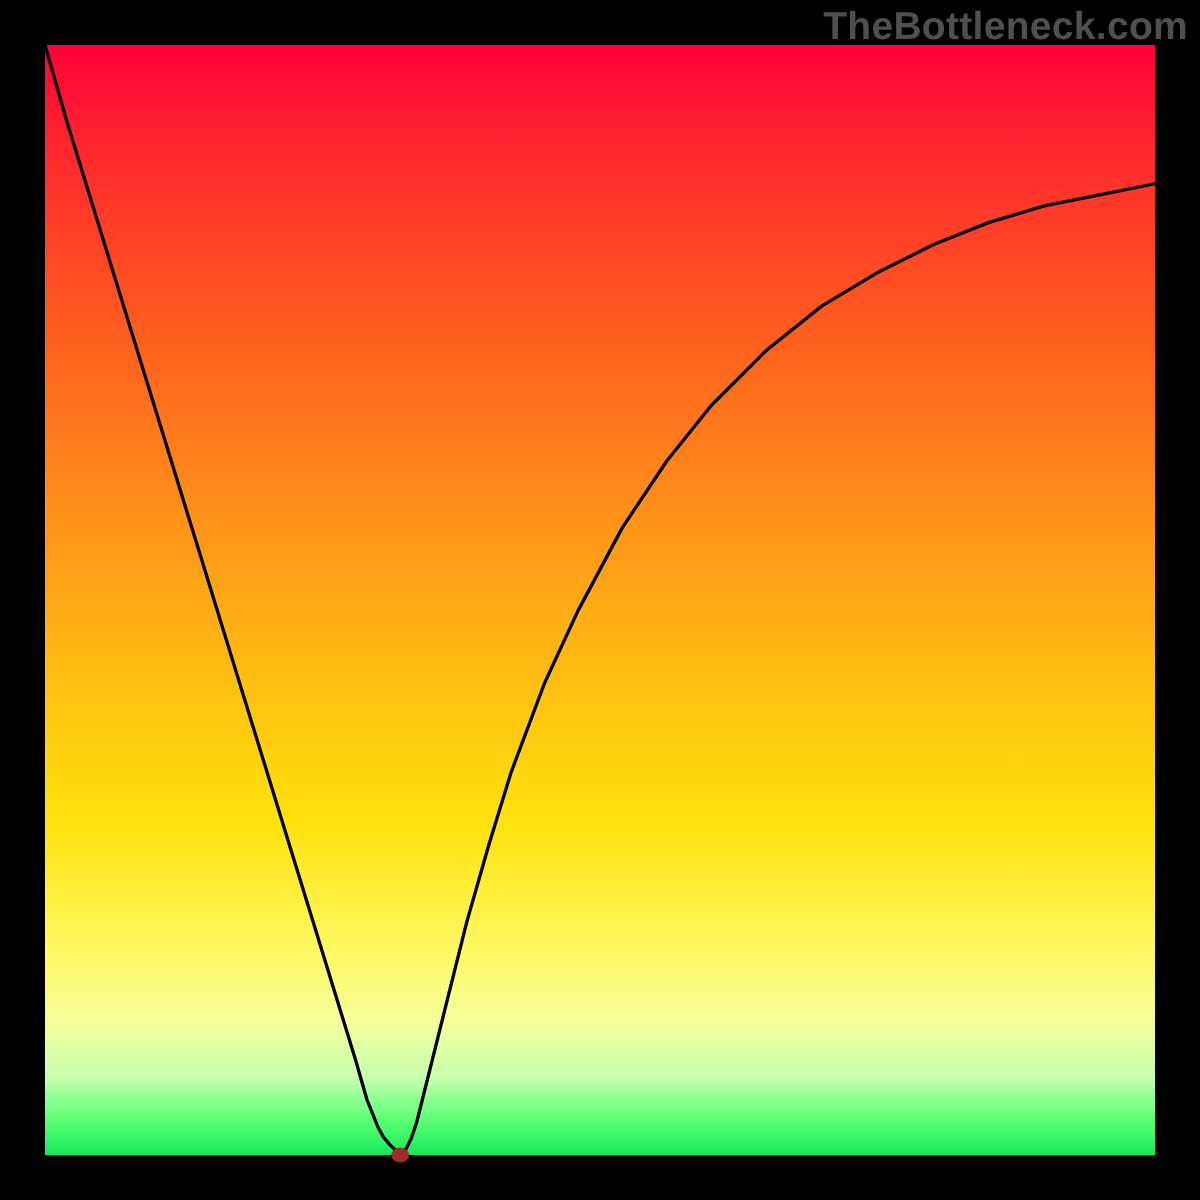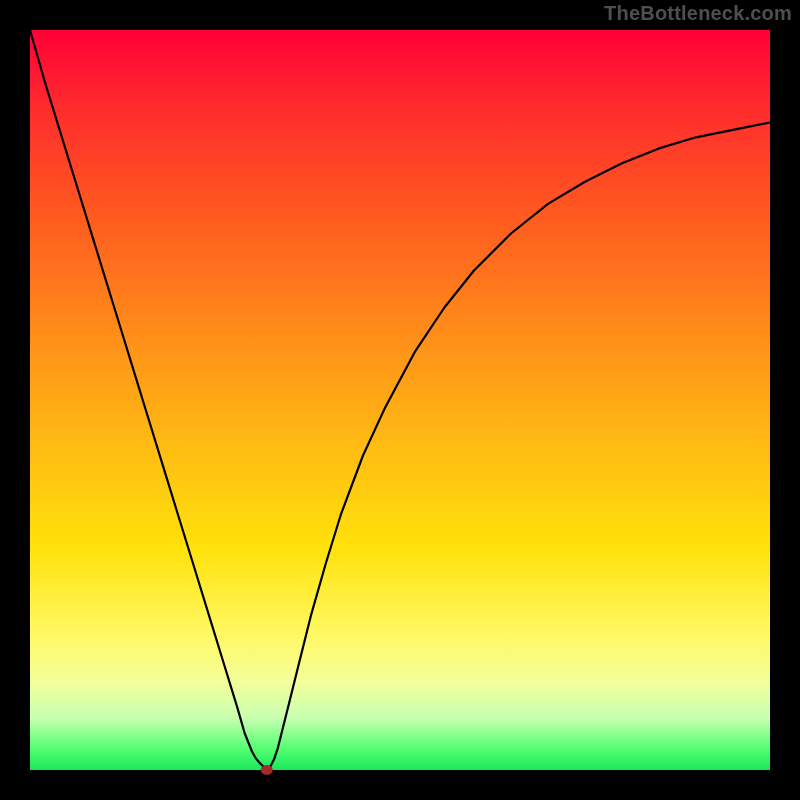--- a/index.html
+++ b/index.html
@@ -15,21 +15,21 @@
     position: relative;
     width: 800px;
     height: 800px;
     background: #000;
   }
   .watermark {
     position: absolute;
     top: 2px;
     right: 8px;
     color: #4f4f4f;
-    font-size: 20px;
+    font-size: 26px;
     font-weight: 600;
     letter-spacing: 0.2px;
     user-select: none;
   }
   .plot-area {
     position: absolute;
     left: 30px;
     top: 30px;
     width: 740px;
     height: 740px;

